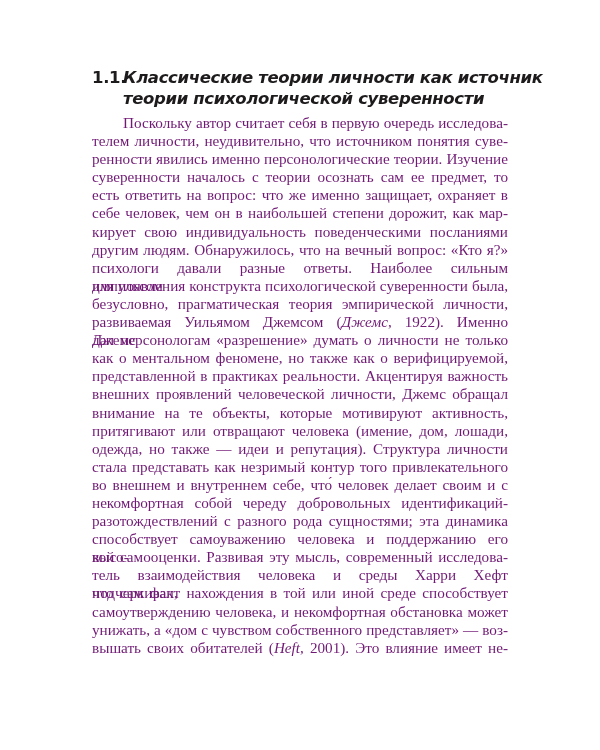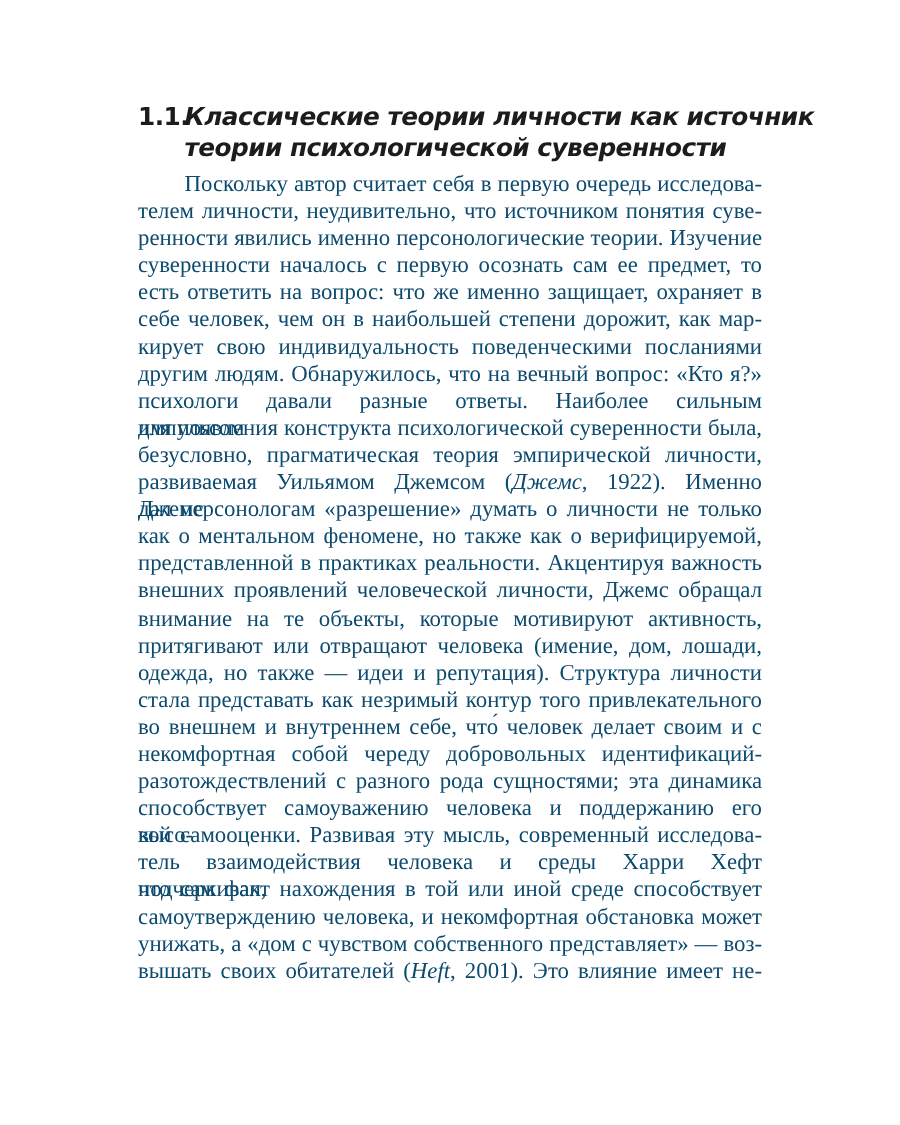--- a/index.html
+++ b/index.html
@@ -46,21 +46,21 @@
       font-style: italic;
     }
     .body-text {
       position: absolute;
       left: 92px;
       top: 114px;
       width: 416px;
       font-family: "Liberation Serif", serif;
       font-size: 15.2px;
       line-height: 18.1px;
-      color: #0c4a6e;
+      color: #701a75;
     }
     .line {
       display: block;
       height: 18.1px;
       text-align: justify;
       text-align-last: justify;
       white-space: nowrap;
       overflow: visible;
     }
     .line.indent {
@@ -94,21 +94,21 @@
     <div class="line indent">
         <span class="wrap">Поскольку автор считает себя в первую очередь исследова-</span>
       </div>
     <div class="line">
         <span class="wrap">телем личности, неудивительно, что источником понятия суве-</span>
       </div>
     <div class="line">
         <span class="wrap">ренности явились именно персонологические теории. Изучение</span>
       </div>
     <div class="line">
-        <span class="wrap">суверенности началось с первую осознать сам ее предмет, то</span>
+        <span class="wrap">суверенности началось с теории осознать сам ее предмет, то</span>
       </div>
     <div class="line">
         <span class="wrap">есть ответить на вопрос: что же именно защищает, охраняет в</span>
       </div>
     <div class="line">
         <span class="wrap">себе человек, чем он в наибольшей степени дорожит, как мар-</span>
       </div>
     <div class="line">
         <span class="wrap">кирует свою индивидуальность поведенческими посланиями</span>
       </div>

